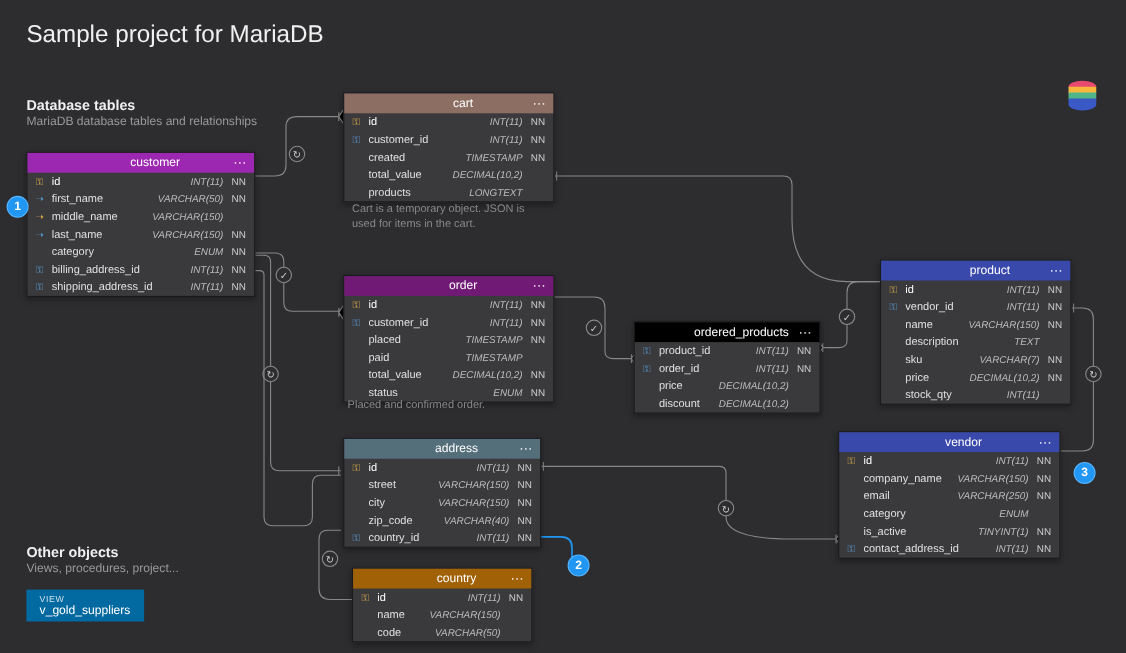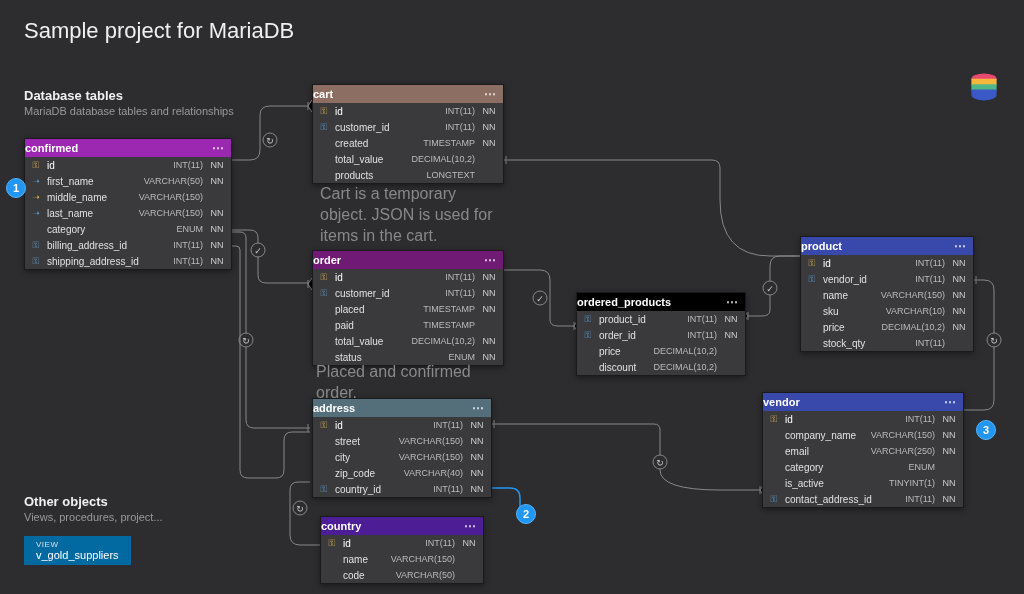--- a/index.html
+++ b/index.html
@@ -58,55 +58,57 @@
 }
 .table {
   position: absolute;
   background: #3a3a3d;
   border: 1px solid #1a1a1c;
   box-shadow: 0 2px 6px rgba(0,0,0,0.4);
 }
 .table-header {
   display: flex;
   align-items: center;
+  justify-content: center;
   height: 18px;
   font-size: 11px;
-  font-weight: 700;
+  font-weight: 400;
   color: #fff;
   position: relative;
+  padding-left: 26px;
 }
 .table-header .opts {
   position: absolute;
   right: 6px;
   font-size: 12px;
   opacity: 0.8;
   cursor: pointer;
   letter-spacing: 1px;
 }
 .col {
   display: grid;
   grid-template-columns: 14px 1fr auto 20px;
   align-items: center;
   height: 16px;
   font-size: 10px;
   padding: 0 4px;
   gap: 4px;
 }
 .col .ic { text-align: center; font-size: 9px; }
 .col .nm { color: #e0e0e0; white-space: nowrap; overflow: hidden; }
-.col .tp { color: #bbb; text-align: right; white-space: nowrap; font-size: 9px; }
+.col .tp { color: #bbb; font-style: italic; text-align: right; white-space: nowrap; font-size: 9px; }
 .col .nn { color: #ccc; font-size: 9px; text-align: center; }
 .col.pk .nm { color: #fff; }
 .key-gold { color: #e8b54a; }
 .key-blue { color: #5aa0d8; }
 .arrow-y { color: #e8b54a; }
 .arrow-b { color: #5aa0d8; }
 .caption {
   position: absolute;
-  font-size: 16px;
+  font-size: 10px;
   color: #888;
   line-height: 1.3;
   max-width: 180px;
 }
 .marker {
   position: absolute;
   width: 20px;
   height: 20px;
   border-radius: 50%;
   background: #2196f3;
@@ -222,21 +224,21 @@
     <path d="M230 156 l0 8"></path>
     <path d="M230 228 l0 8"></path>
     <path d="M230 242 l0 8"></path>
     <path d="M976 276 l0 8"></path>
   </g>
 </svg>
 
 <div id="tables-root">
     <div class="table" style="left: 24px; top: 138px; width: 208px;">
       <div class="table-header" style="background:#9c27b0">
-        <span>confirmed</span>
+        <span>customer</span>
         <span class="opts">⋯</span>
       </div>
       <div class="col pk">
         <span class="ic key-gold">⚿</span>
         <span class="nm">id</span>
         <span class="tp">INT(11)</span>
         <span class="nn">NN</span>
       </div>
       <div class="col">
         <span class="ic arrow-b">➝</span>
@@ -401,22 +403,28 @@
         <span class="nn">NN</span>
       </div>
       <div class="col">
         <span class="ic"></span>
         <span class="nm">name</span>
         <span class="tp">VARCHAR(150)</span>
         <span class="nn">NN</span>
       </div>
       <div class="col">
         <span class="ic"></span>
+        <span class="nm">description</span>
+        <span class="tp">TEXT</span>
+        <span class="nn"></span>
+      </div>
+      <div class="col">
+        <span class="ic"></span>
         <span class="nm">sku</span>
-        <span class="tp">VARCHAR(10)</span>
+        <span class="tp">VARCHAR(7)</span>
         <span class="nn">NN</span>
       </div>
       <div class="col">
         <span class="ic"></span>
         <span class="nm">price</span>
         <span class="tp">DECIMAL(10,2)</span>
         <span class="nn">NN</span>
       </div>
       <div class="col">
         <span class="ic"></span>
@@ -497,21 +505,21 @@
         <span class="nn">NN</span>
       </div>
       <div class="col">
         <span class="ic key-blue">⚿</span>
         <span class="nm">contact_address_id</span>
         <span class="tp">INT(11)</span>
         <span class="nn">NN</span>
       </div>
     </div>
     <div class="table" style="left: 320px; top: 516px; width: 164px;">
-      <div class="table-header" style="background:#4c1d95">
+      <div class="table-header" style="background:#a16207">
         <span>country</span>
         <span class="opts">⋯</span>
       </div>
       <div class="col pk">
         <span class="ic key-gold">⚿</span>
         <span class="nm">id</span>
         <span class="tp">INT(11)</span>
         <span class="nn">NN</span>
       </div>
       <div class="col">

